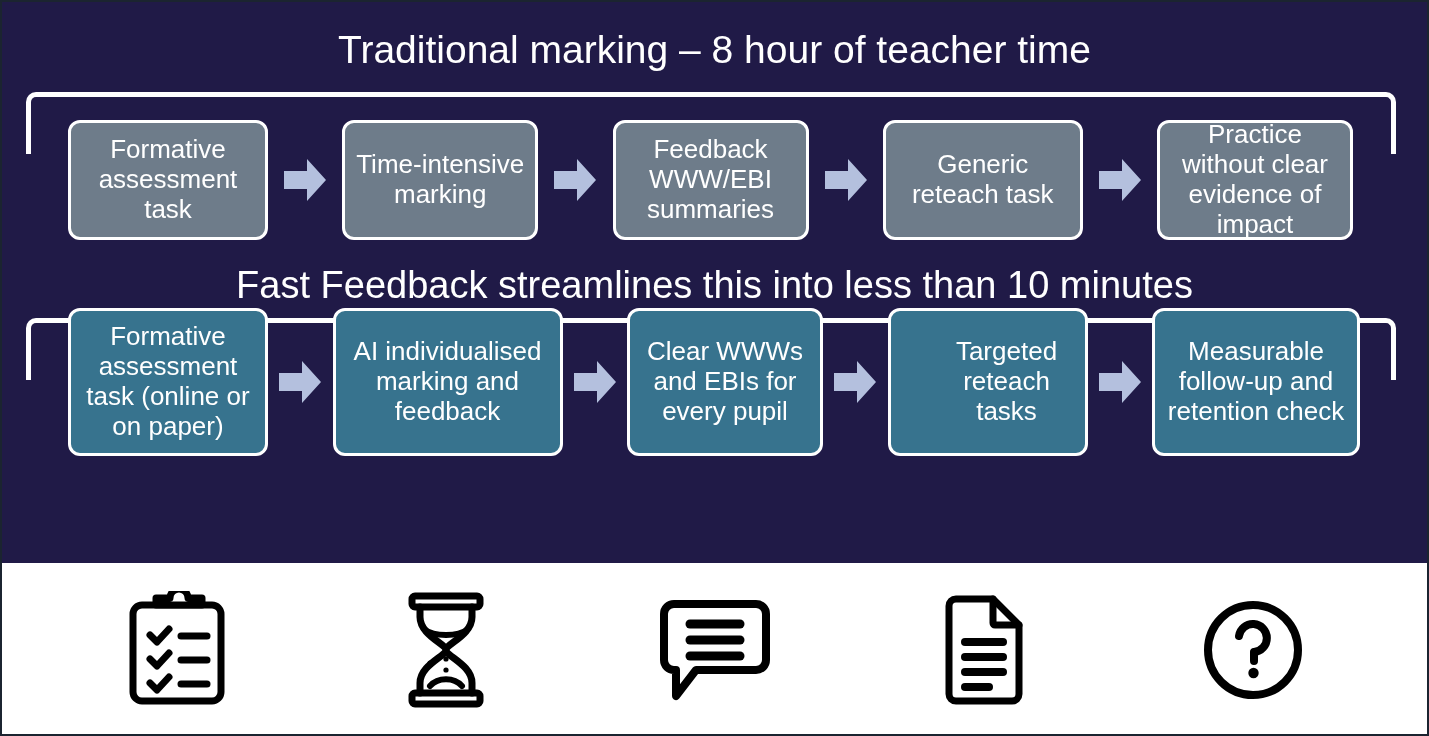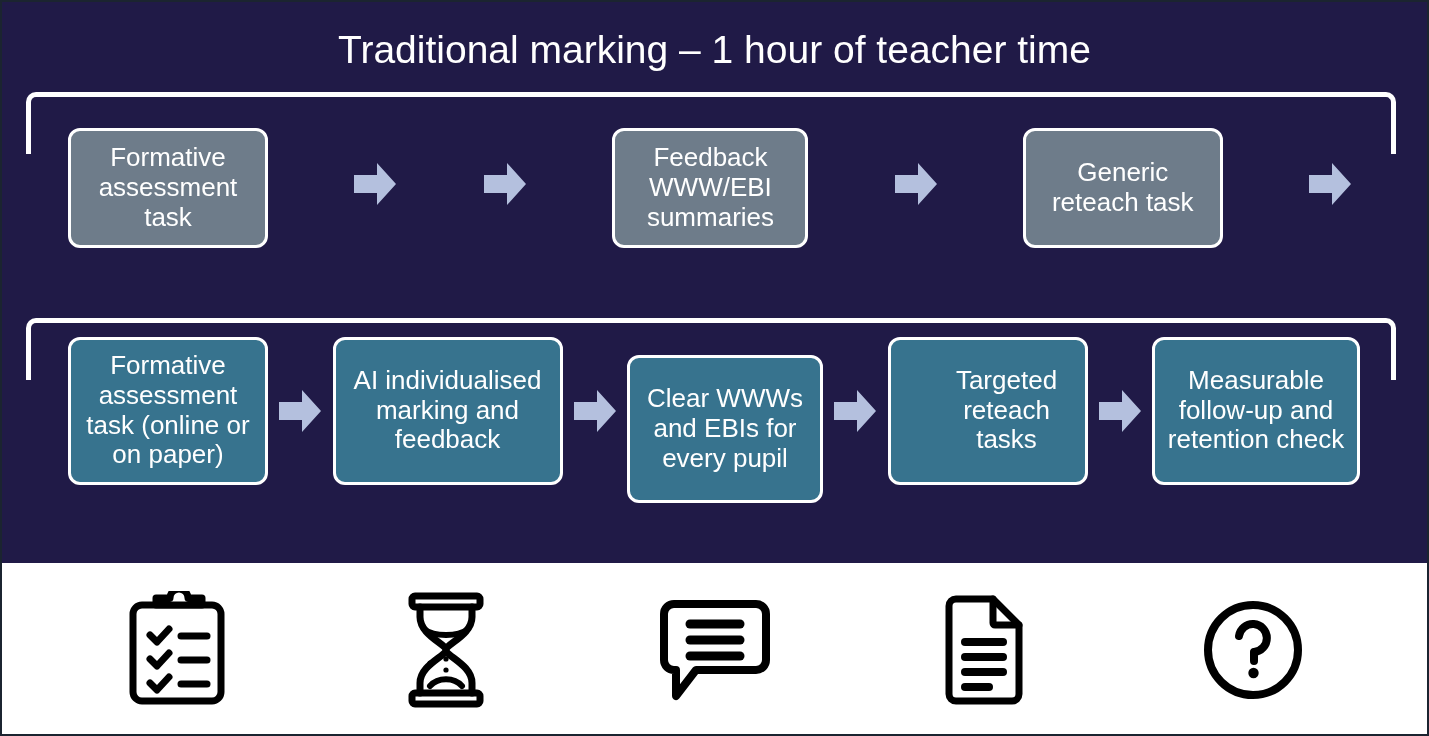--- a/index.html
+++ b/index.html
@@ -47,48 +47,48 @@
   #bracket-2{left:24px;top:316px;width:1370px;height:62px;}
 
   
   .row{
     position:absolute;
     display:flex;
     align-items:center;
     justify-content:space-between;
   }
   #row-1{left:66px;top:118px;width:1285px;}
-  #row-2{left:66px;top:316px;width:1292px;}
+  #row-2{left:66px;top:306px;width:1292px;}
 
   .node{
     box-sizing:border-box;
     border:3px solid #ffffff;
     border-radius:12px;
     color:#ffffff;
     display:flex;
     align-items:center;
     justify-content:center;
     text-align:center;
     line-height:1.15;
     padding:4px 6px;
   }
-  .node.gray{background:#6e7c8a;margin-top:8px;}
+  .node.gray{background:#6e7c8a;}
   .node.teal{background:#37738e;}
 
   #row-1 .node{height:120px;font-size:26px;}
   #row-1 .n0{width:200px;}
   #row-1 .n1{width:196px;}
   #row-1 .n2{width:196px;}
   #row-1 .n3{width:200px;}
   #row-1 .n4{width:196px;}
 
   #row-2 .node{height:148px;font-size:26px;}
   #row-2 .n0{width:200px;}
   #row-2 .n1{width:230px;}
-  #row-2 .n2{width:196px;margin-top:37px;}
+  #row-2 .n2{width:196px;}
   #row-2 .n3{width:200px;padding-left:44px;}
   #row-2 .n4{width:208px;}
 
   .arrow{
     flex:0 0 auto;
     width:46px;height:50px;
     display:block;
   }
   .arrow svg{display:block;width:46px;height:50px;}
 
@@ -109,34 +109,35 @@
   }
   .icon-slot svg{display:block;}
 </style>
 </head>
 <body>
 
 <div id="frame">
 
   <div id="panel">
 
-    <div class="heading" id="heading-top">Traditional marking – 1 hour of teacher time</div>
+    <div class="heading" id="heading-top">Traditional marking – 8 hour of teacher time</div>
 
     <div class="bracket" id="bracket-1"></div>
 
     <div class="row" id="row-1">
 
       <div class="node gray n0">Formative assessment task</div>
 
       <span class="arrow">
         <svg viewBox="0 0 46 50">
             <path d="M2 16 H25 V4 L44 25 L25 46 V34 H2 Z" fill="#b4c0de"></path>
           </svg>
       </span>
 
+      <div class="node gray n1">Time-intensive marking</div>
 
       <span class="arrow">
         <svg viewBox="0 0 46 50">
             <path d="M2 16 H25 V4 L44 25 L25 46 V34 H2 Z" fill="#b4c0de"></path>
           </svg>
       </span>
 
       <div class="node gray n2">Feedback WWW/EBI summaries</div>
 
       <span class="arrow">
@@ -146,22 +147,24 @@
       </span>
 
       <div class="node gray n3">Generic reteach task</div>
 
       <span class="arrow">
         <svg viewBox="0 0 46 50">
             <path d="M2 16 H25 V4 L44 25 L25 46 V34 H2 Z" fill="#b4c0de"></path>
           </svg>
       </span>
 
-    </div>
-
+      <div class="node gray n4">Practice without clear evidence of impact</div>
+    </div>
+
+    <div class="heading" id="heading-mid">Fast Feedback streamlines this into less than 10 minutes</div>
 
     <div class="bracket" id="bracket-2"></div>
 
     <div class="row" id="row-2">
 
       <div class="node teal n0">Formative assessment task (online or on paper)</div>
 
       <span class="arrow">
         <svg viewBox="0 0 46 50">
             <path d="M2 16 H25 V4 L44 25 L25 46 V34 H2 Z" fill="#b4c0de"></path>

